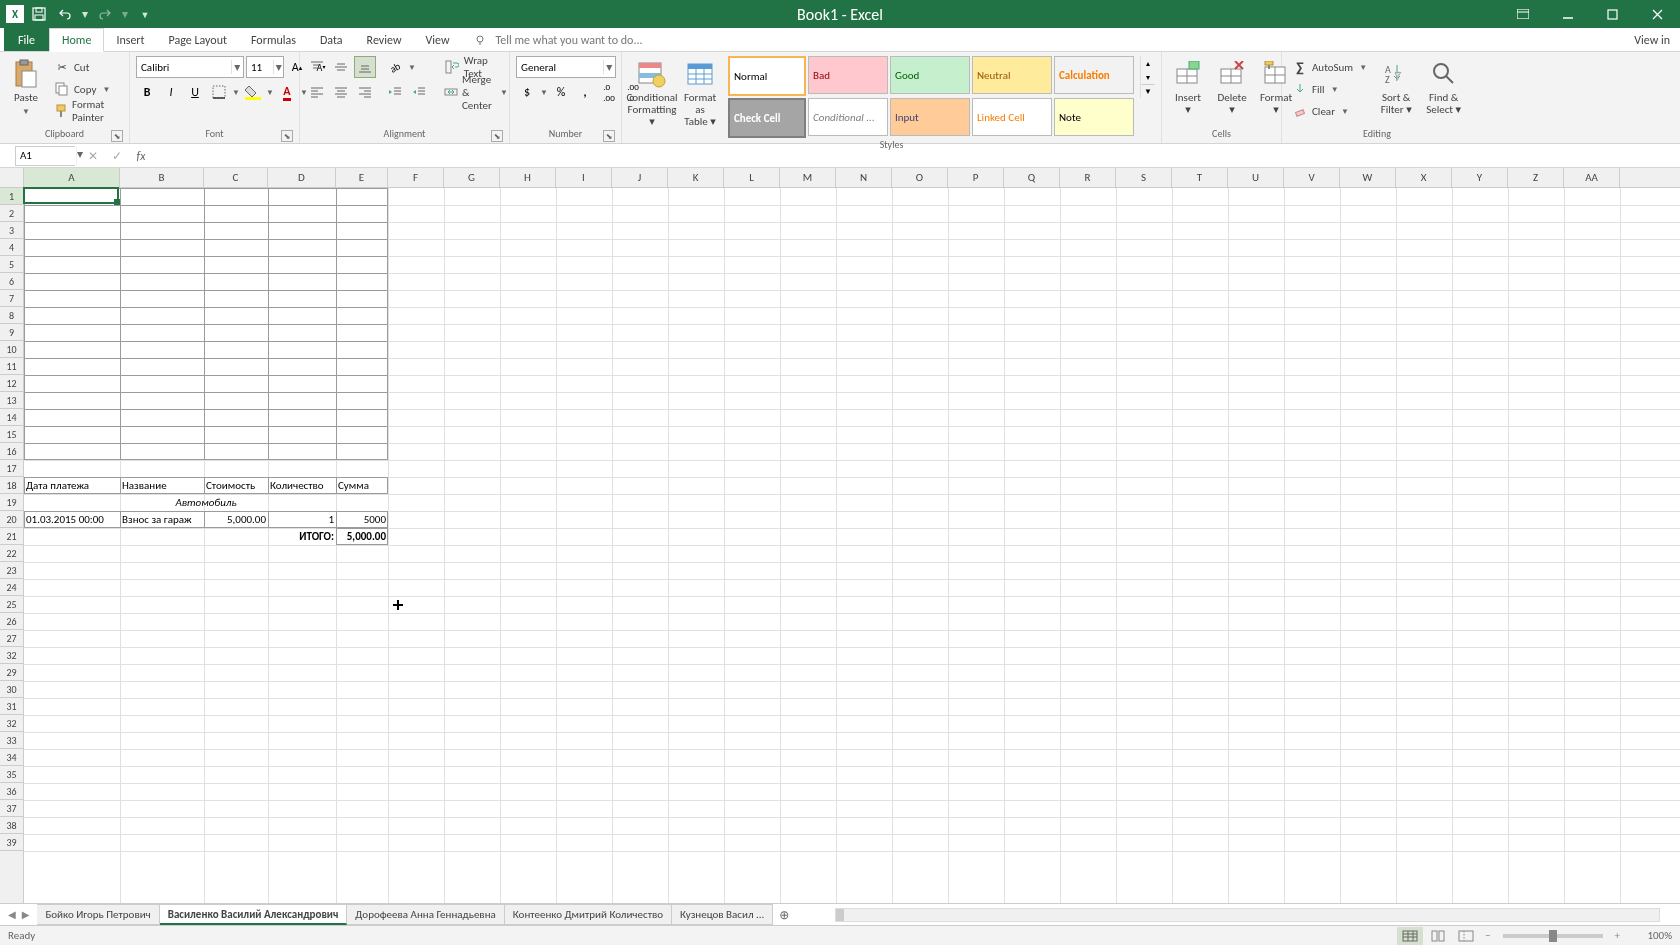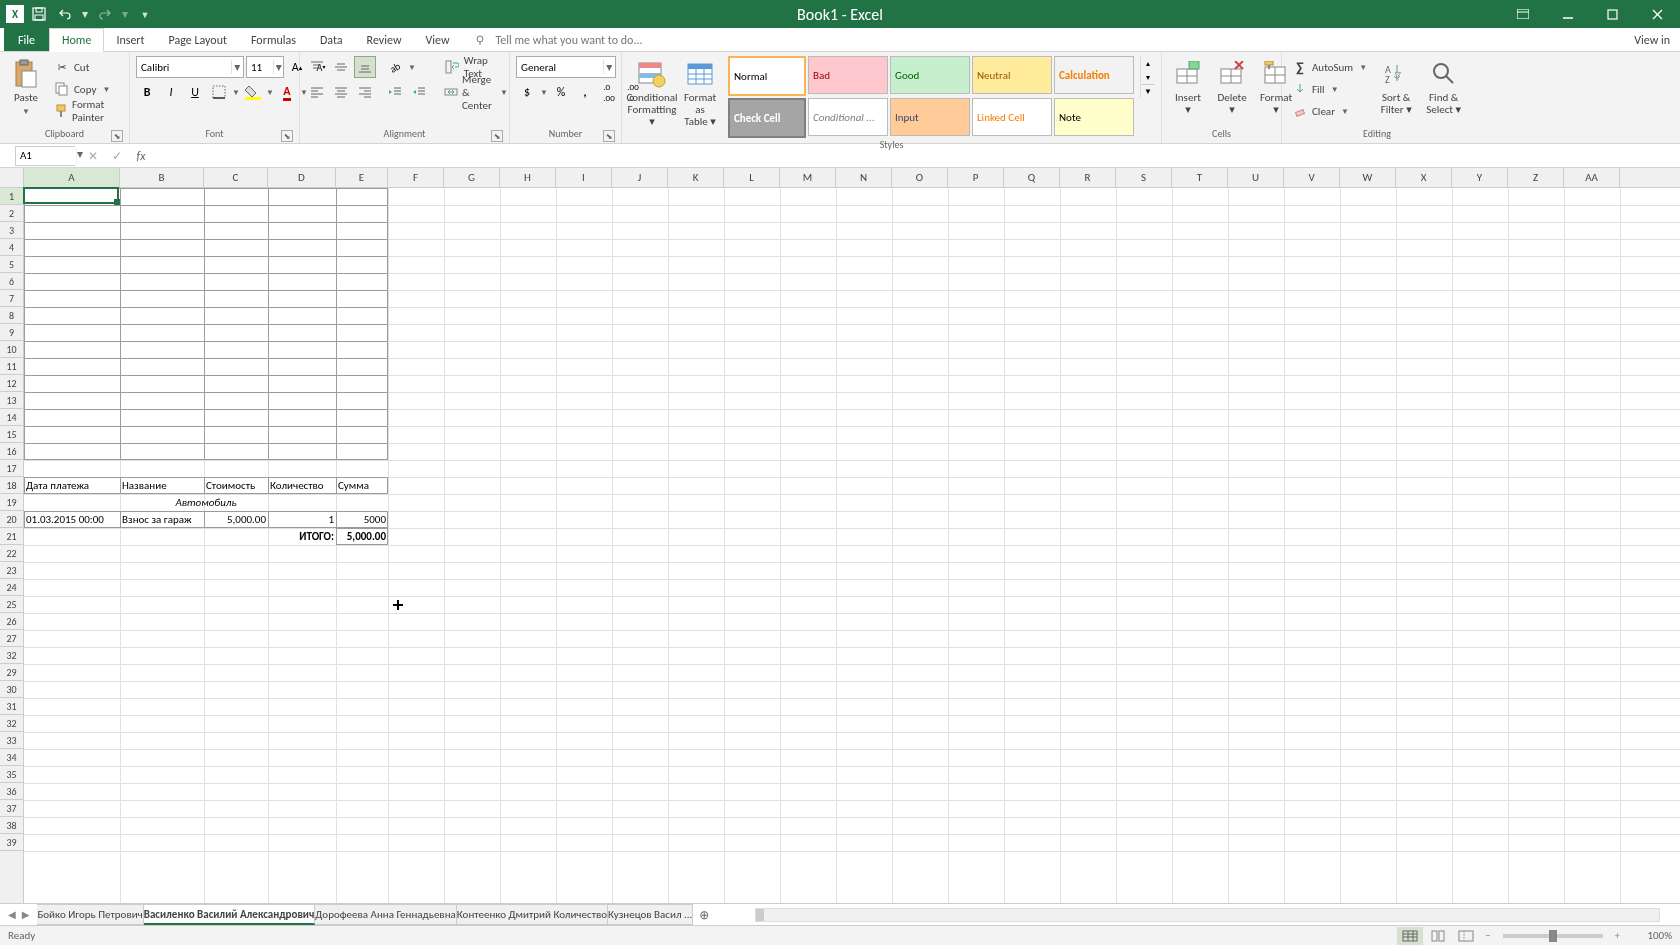--- a/index.html
+++ b/index.html
@@ -87,21 +87,21 @@
 .cursor-cross { position: absolute; width: 10px; height: 10px; }
 .cursor-cross::before, .cursor-cross::after { content: ''; position: absolute; background: #000; }
 .cursor-cross::before { left: 4px; top: 0; width: 2px; height: 10px; }
 .cursor-cross::after { top: 4px; left: 0; height: 2px; width: 10px; }
 
 
 .sheettabs { position: absolute; bottom: 20px; left: 0; right: 0; height: 22px; background: #fff; border-top: 1px solid #ccc; display: flex; align-items: center; }
 .sheettabs .nav { display: flex; padding: 0 8px; gap: 6px; }
 .sheettabs .nav span { cursor: pointer; color: #888; font-size: 10px; }
 .sheettabs .tabs { display: flex; align-items: stretch; }
-.sheettabs .st { padding: 0 0; font-size: 11px; color: #444; border-right: 1px solid #ccc; display: flex; align-items: center; cursor: pointer; background: #f0f0f0; border-top: 1px solid #ccc; border-bottom: 1px solid #ccc; height: 21px; }
+.sheettabs .st { padding: 0 8px; font-size: 11px; color: #444; border-right: 1px solid #ccc; display: flex; align-items: center; cursor: pointer; background: #f0f0f0; border-top: 1px solid #ccc; border-bottom: 1px solid #ccc; height: 21px; }
 .sheettabs .st.active { background: #fff; font-weight: bold; border-bottom: 2px solid #217346; border-top: 1px solid #ccc; }
 .sheettabs .add { width: 22px; text-align: center; cursor: pointer; color: #666; }
 .sheettabs .scroll { flex: 1; height: 14px; margin: 0 20px; background: #f0f0f0; position: relative; border: 1px solid #ddd; }
 .sheettabs .scroll .thumb { position: absolute; left: 0; width: 8px; top: 0; bottom: 0; background: #ccc; }
 
 
 .statusbar { position: absolute; bottom: 0; left: 0; right: 0; height: 20px; background: #f3f3f3; border-top: 1px solid #ccc; display: flex; align-items: center; padding: 0 8px; font-size: 11px; color: #666; }
 .statusbar .right { margin-left: auto; display: flex; align-items: center; gap: 2px; }
 .viewbtn { width: 26px; height: 18px; display: flex; align-items: center; justify-content: center; cursor: pointer; }
 .viewbtn.sel { background: #d5e1ce; }

